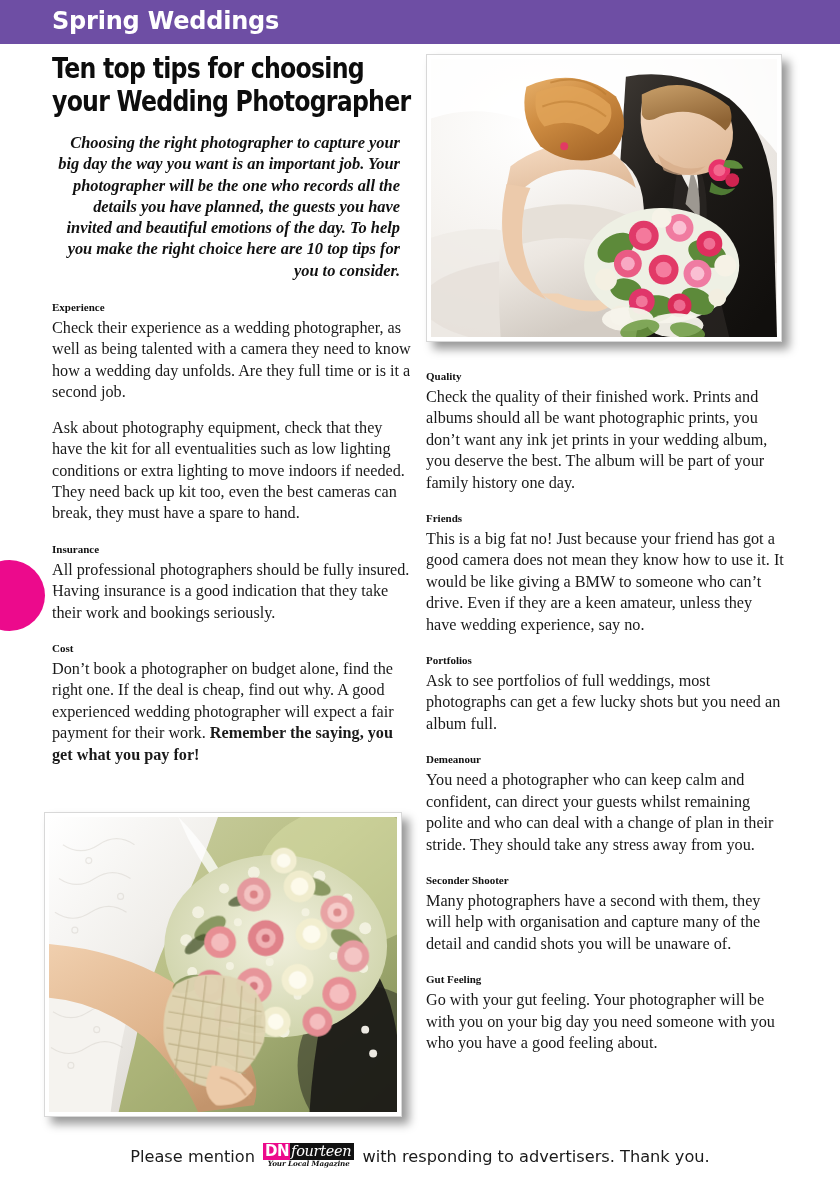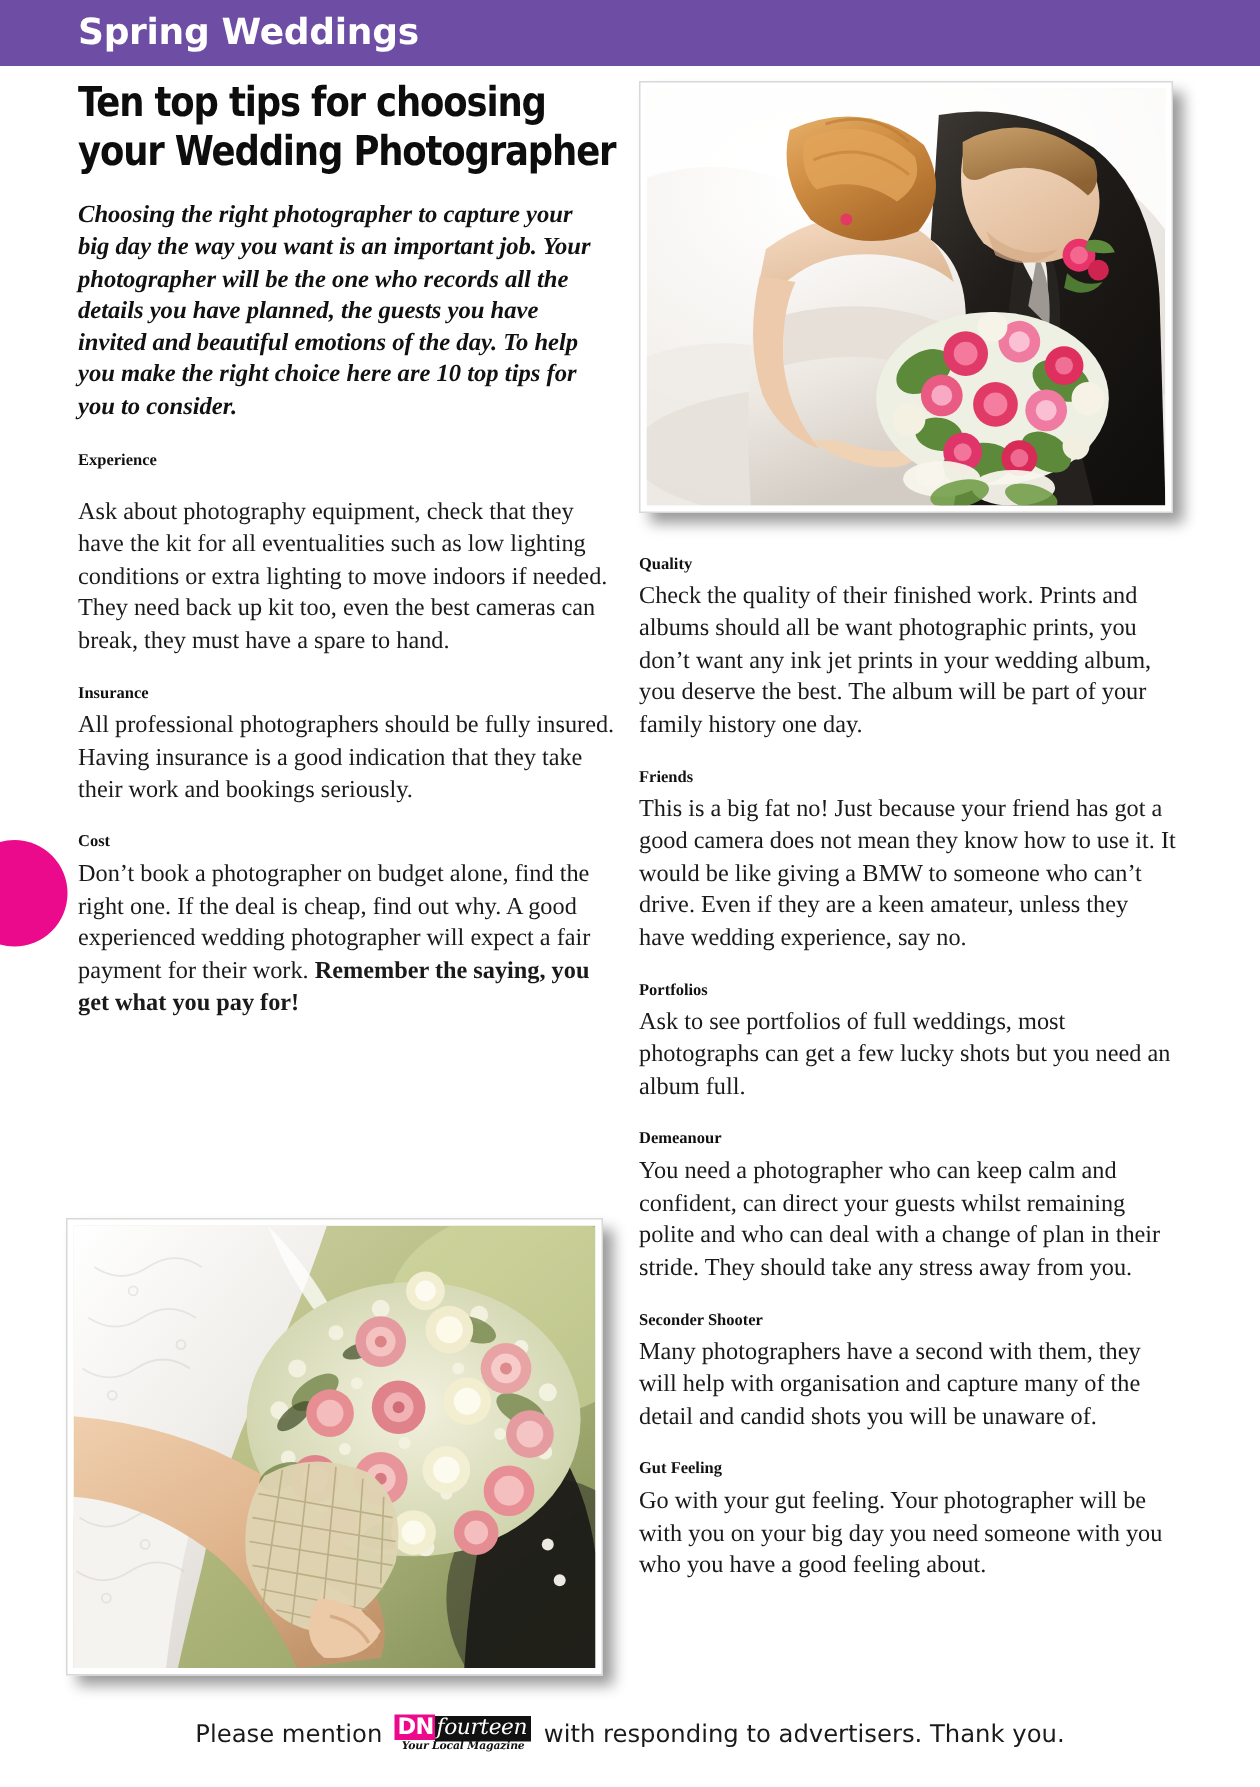--- a/index.html
+++ b/index.html
@@ -91,21 +91,21 @@
 
   
   .standfirst {
     font-family: "Liberation Serif", serif;
     font-weight: bold;
     font-style: italic;
     font-size: 16.4px;
     line-height: 21.3px;
     color: #111111;
     margin: 0 14px 16px 0;
-    text-align: left;
+    text-align: right;
   }
 
   
   .sec { margin: 0 0 14px 0; }
   .sec-head {
     font-family: "Liberation Serif", serif;
     font-weight: bold;
     font-size: 11px;
     line-height: 20px;
     color: #111111;
@@ -326,20 +326,21 @@
   <div class="col-left">
     <h1 class="headline">
       <span class="l1">Ten top tips for choosing</span>
       <span class="l2">your Wedding Photographer</span>
     </h1>
 
     <p class="standfirst">Choosing the right photographer to capture your big day the way you want is an important job. Your photographer will be the one who records all the details you have planned, the guests you have invited and beautiful emotions of the day. To help you make the right choice here are 10 top tips for you to consider.</p>
 
     <div class="sec">
       <div class="sec-head">Experience</div>
+      <p class="sec-body">Check their experience as a wedding photographer, as well as being talented with a camera they need to know how a wedding day unfolds. Are they full time or is it a second job.</p>
     </div>
 
     <div class="sec">
       <p class="sec-body">Ask about photography equipment, check that they have the kit for all eventualities such as low lighting conditions or extra lighting to move indoors if needed. They need back up kit too, even the best cameras can break, they must have a spare to hand.</p>
     </div>
 
     <div class="sec">
       <div class="sec-head">Insurance</div>
       <p class="sec-body">All professional photographers should be fully insured. Having insurance is a good indication that they take their work and bookings seriously.</p>
     </div>

